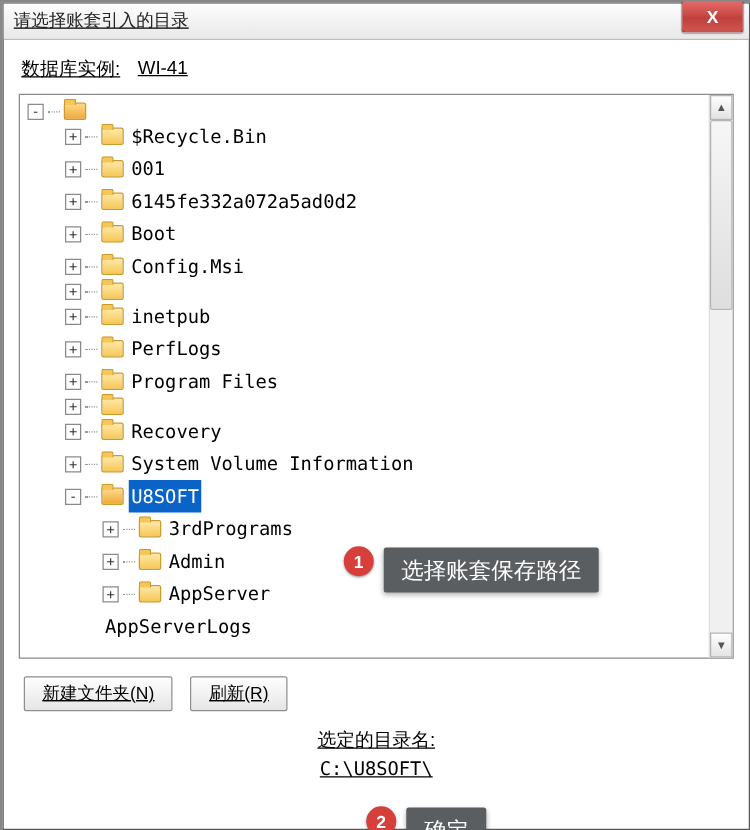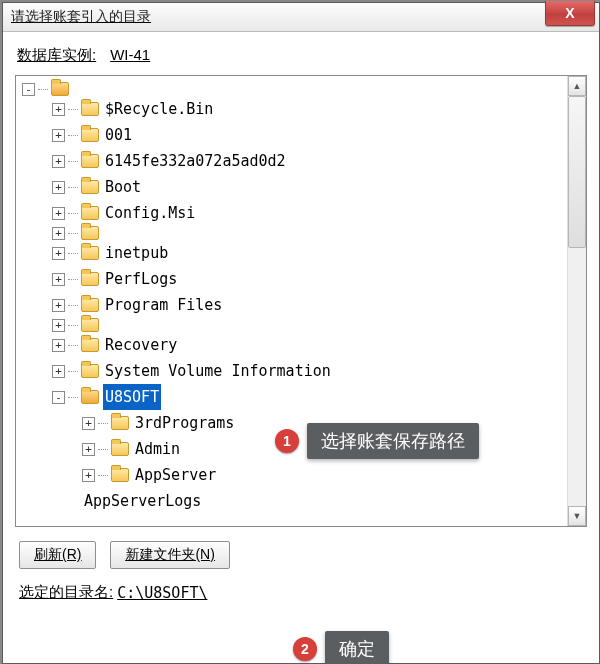--- a/index.html
+++ b/index.html
@@ -21,26 +21,26 @@
 .dash{display:inline-block;width:10px;border-top:1px dotted #999;vertical-align:middle;margin:0 1px;}
 .folder{display:inline-block;width:18px;height:14px;margin:0 4px 0 2px;position:relative;}
 .folder::before{content:"";position:absolute;inset:0;background:linear-gradient(#ffe9a8,#f6c757);border:1px solid #c99a2e;border-radius:2px;}
 .folder::after{content:"";position:absolute;top:-3px;left:0;width:8px;height:4px;background:#f6c757;border:1px solid #c99a2e;border-bottom:none;border-radius:2px 2px 0 0;}
 .folder.open::before{background:linear-gradient(#ffd98a,#f0a93a);} 
 .label{padding:0 2px;}
 .label.sel{background:#0a64c8;color:#fff;text-align:center;}
 .root-label{color:#0a64c8;}
 .btn-row{display:flex;gap:14px;padding:14px 4px 10px 4px;}
 .btn{height:28px;padding:0 14px;background:linear-gradient(#fefefe,#e6e6e6);border:1px solid #8f8f8f;border-radius:2px;font-size:14px;font-family:SimSun,sans-serif;display:flex;align-items:center;cursor:pointer;}
-.sel-row{padding:4px 4px 0 4px;font-size:15px;display:flex;align-items:center;gap:4px;}
+.sel-row{padding:4px 4px 0 4px;font-size:15px;display:flex;align-items:center;gap:4px;flex-direction:column;}
 .sel-row span.mono{font-family:SimSun,monospace;}
 
 .callout{position:absolute;display:flex;align-items:center;gap:8px;}
 .badge{width:24px;height:24px;border-radius:50%;background:#d63f3a;color:#fff;display:flex;align-items:center;justify-content:center;font-size:14px;font-weight:bold;box-shadow:0 1px 2px rgba(0,0,0,.4);}
-.tip{background:#5b5e61;color:#fff;padding:6px 14px;font-size:18px;border-radius:2px;box-shadow:0 2px 4px rgba(0,0,0,.3);}
+.tip{background:#5b5e61;color:#fff;padding:6px 14px;font-size:18px;border-radius:2px;box-shadow:0 2px 4px rgba(0,0,0,.3);margin-top:15px;}
 </style>
 </head>
 <body>
 
 <div class="window">
 
   <div class="titlebar">
     <span>请选择账套引入的目录</span>
   </div>
   <div class="close-btn">
@@ -179,24 +179,24 @@
         <div class="sb-btn">▲</div>
         <div class="sb-track">
             <div class="sb-thumb"></div>
           </div>
         <div class="sb-btn" style="position:absolute;bottom:0;left:0;right:0">▼</div>
       </div>
     </div>
 
     <div class="btn-row">
       <button class="btn">
-          <u>刷新(R)</u>
+          <u>新建文件夹(N)</u>
         </button>
       <button class="btn">
-          <u>新建文件夹(N)</u>
+          <u>刷新(R)</u>
         </button>
     </div>
 
     <div class="sel-row">
       <span>选定的目录名:</span>
       <span class="mono">C:\U8SOFT\</span>
     </div>
   </div>
 
   <div class="callout" style="top:420px;left:272px;">

